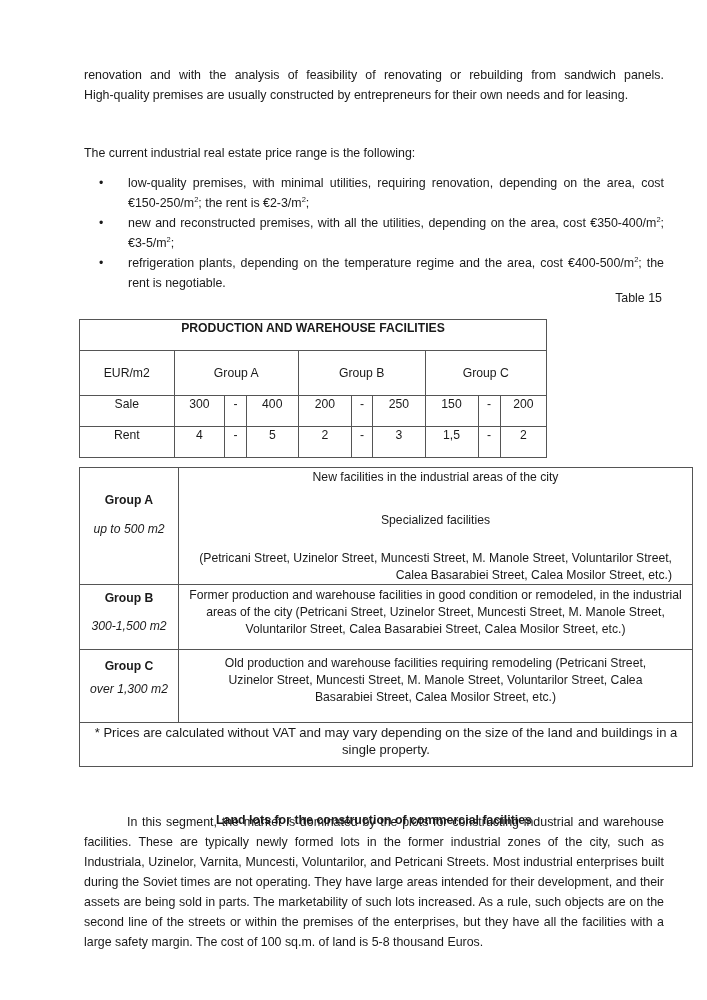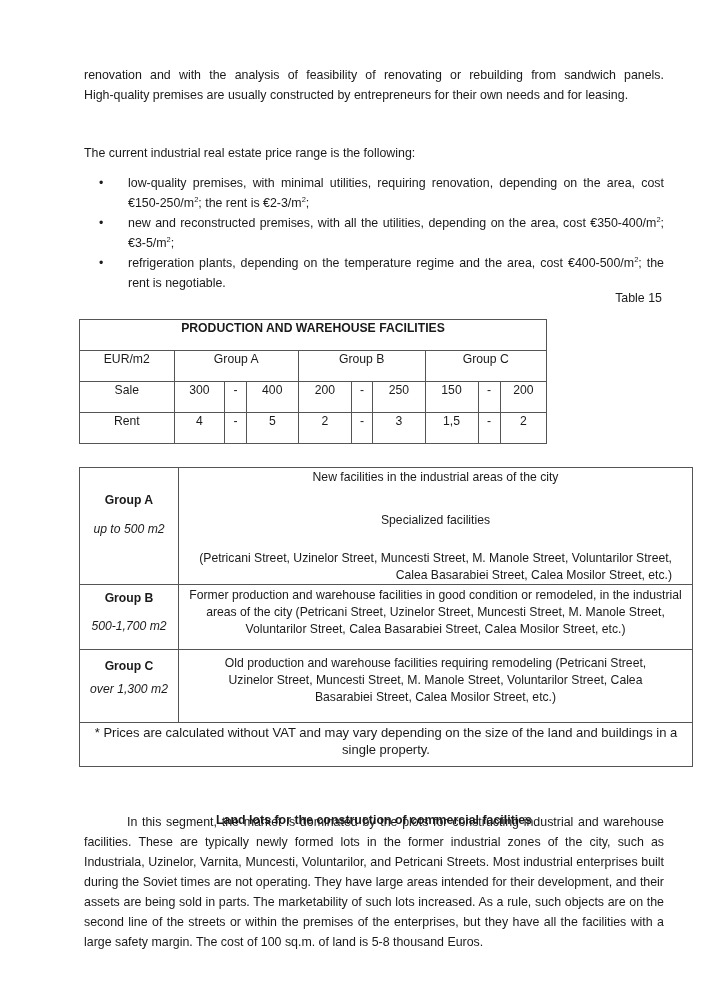--- a/index.html
+++ b/index.html
@@ -18,21 +18,21 @@
     .bullets li { position: relative; padding-left: 44px; line-height: 20px; text-align: justify; margin-bottom: 0; }
     .bullets li .dot { position: absolute; left: 15px; top: 0; }
     sup { font-size: 7.5px; vertical-align: 5px; line-height: 0; }
     .table-caption { position: absolute; right: 45px; top: 290px; line-height: 16px; }
 
     
     table { border-collapse: collapse; position: absolute; }
     .t1 { left: 79px; top: 319px; width: 468px; font-size: 12.2px; }
     .t1 td { border: 1px solid #555; text-align: center; vertical-align: top; padding: 0; }
     .t1 .title-row td { height: 29px; font-weight: bold; padding-top: 1px; }
-    .t1 .head-row td { height: 29px; padding-top: 1px; }
+    .t1 .head-row td { height: 29px; padding-top: 15px; }
     .t1 .data-row td { height: 29px; padding-top: 1px; }
 
     
     .t2 { left: 79px; top: 467px; width: 614px; font-size: 12.2px; }
     .t2 td { border: 1px solid #555; text-align: center; vertical-align: top; padding: 0; }
     .t2 .gcell { width: 98px; }
     .t2 .gname { font-weight: bold; display: block; }
     .t2 .gsize { font-style: italic; display: block; }
     .t2 .desc { line-height: 17px; padding: 0 6px; }
     .t2 .note { font-size: 13px; line-height: 17px; padding: 0 8px; }
@@ -125,21 +125,21 @@
     </td>
     <td class="desc">
       <div style="line-height:17px;margin-top:1px;">New facilities in the industrial areas of the city</div>
       <div style="line-height:17px;margin-top:26px;">Specialized facilities</div>
       <div style="line-height:17px;margin-top:21px;padding:0 14px;text-align:right;">(Petricani Street, Uzinelor Street, Muncesti Street, M. Manole Street, Voluntarilor Street, Calea Basarabiei Street, Calea Mosilor Street, etc.)</div>
     </td>
   </tr>
   <tr style="height:65px;">
     <td class="gcell" style="padding-top:4px;">
       <span class="gname" style="line-height:18px;">Group B</span>
-      <span class="gsize" style="line-height:18px;margin-top:10px;">500-1,700 m2</span>
+      <span class="gsize" style="line-height:18px;margin-top:10px;">300-1,500 m2</span>
     </td>
     <td class="desc" style="padding-top:2px;margin-left:48px;">Former production and warehouse facilities in good condition or remodeled, in the industrial areas of the city (Petricani Street, Uzinelor Street, Muncesti Street, M. Manole Street, Voluntarilor Street, Calea Basarabiei Street, Calea Mosilor Street, etc.)</td>
   </tr>
   <tr style="height:73px;">
     <td class="gcell" style="padding-top:7px;">
       <span class="gname" style="line-height:18px;">Group C</span>
       <span class="gsize" style="line-height:18px;margin-top:5px;">over 1,300 m2</span>
     </td>
     <td class="desc" style="padding:5px 24px 0;">Old production and warehouse facilities requiring remodeling (Petricani Street, Uzinelor Street, Muncesti Street, M. Manole Street, Voluntarilor Street, Calea Basarabiei Street, Calea Mosilor Street, etc.)</td>
   </tr>

